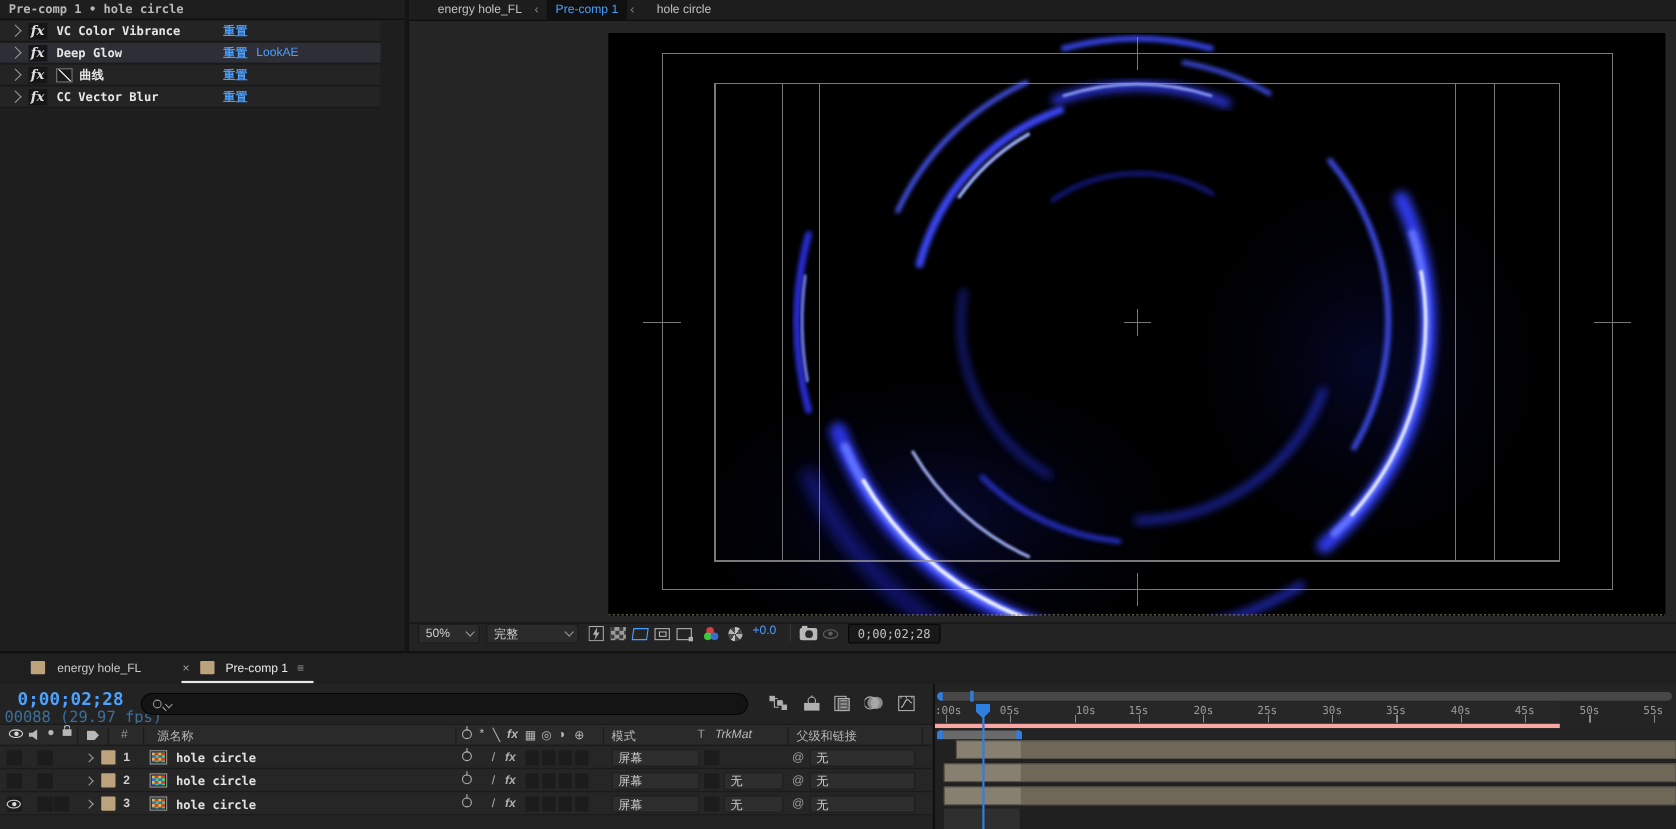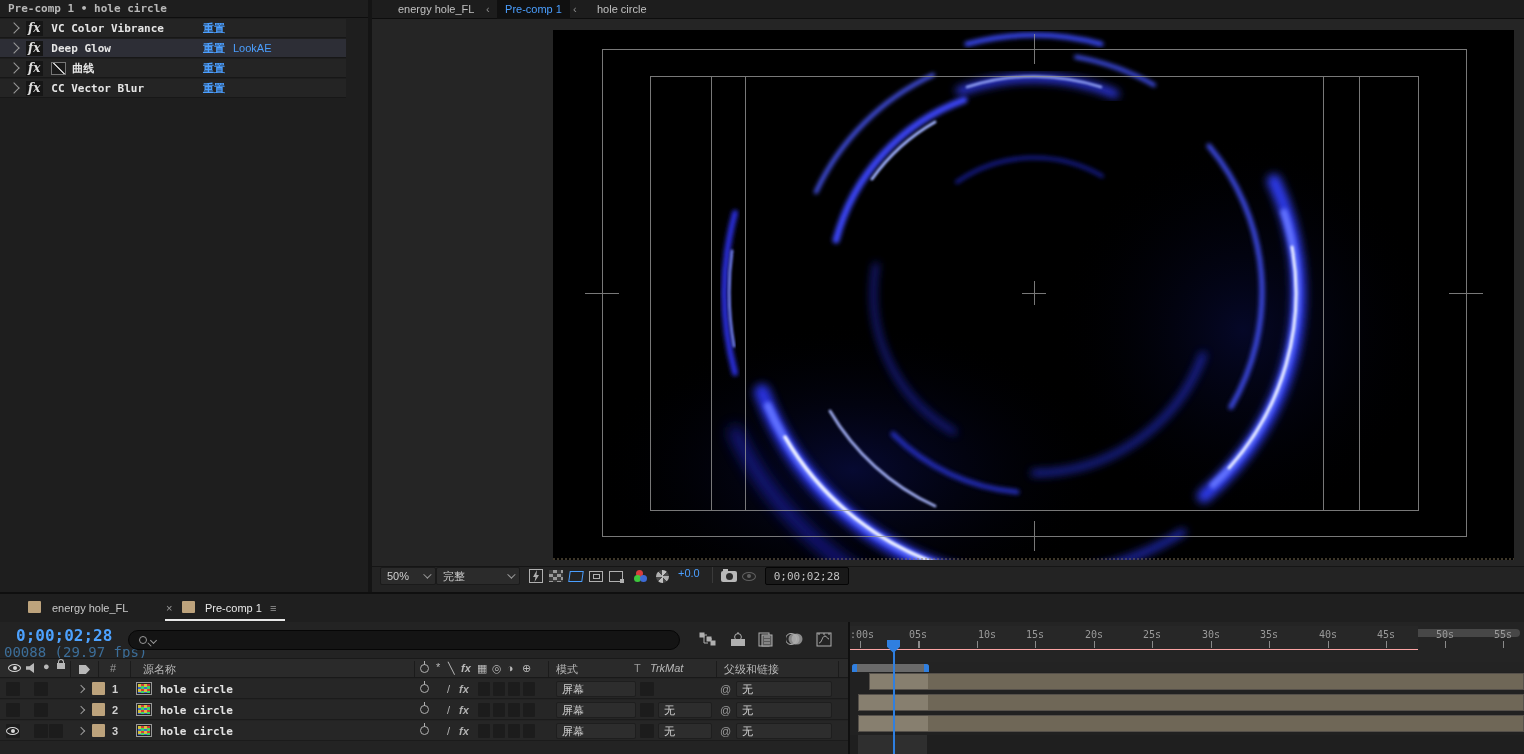--- a/index.html
+++ b/index.html
@@ -105,21 +105,21 @@
   .eye-sm { width:13px; height:8px; border:1px solid #d8d8d8; border-radius:50%; position:relative; display:inline-block; }
   .eye-sm::after { content:""; position:absolute; left:50%; top:50%; width:4px; height:4px; margin:-2px; border-radius:50%; background:#d8d8d8; }
 
   
   #tl-right { left:850px; top:28px; width:674px; height:132px; background:#242424; }
   #tl-rdivider { left:848px; top:28px; width:2px; height:132px; background:#101010; }
   #navigator { left:0; top:6px; width:674px; height:10px; }
   #nav-bar { position:absolute; left:2px; top:1px; width:668px; height:8px; background:#474747; border-radius:4px; }
   #nav-cap { position:absolute; left:2px; top:1px; width:5px; height:8px; background:#2f7fe0; border-radius:4px 0 0 4px; }
   #nav-mark { position:absolute; left:32px; top:0; width:3px; height:10px; background:#2f7fe0; }
-  #ruler { left:0; top:4px; width:568px; height:24px; background:#272727; border-bottom:1px solid #fca5a5; }
+  #ruler { left:0; top:16px; width:568px; height:24px; background:#272727; border-bottom:4px solid #fca5a5; }
   .ruler-lbl { position:absolute; top:3px; transform:translateX(-50%); color:#9a9a9a; font-size:10px;
     font-family:"DejaVu Sans Mono",monospace; }
   #ruler-ticks { position:absolute; left:10px; bottom:1px; width:660px; height:7px;
     background:repeating-linear-gradient(to right, #8a8a8a 0 1px, transparent 1px 58.5px); }
   #workarea-strip { left:0; top:40px; width:674px; height:16px; background:#232323; border-bottom:1px solid #191919; }
   #wa-bar { position:absolute; left:2px; top:2px; width:77px; height:12px; background:#6a6a6a; border-radius:3px; }
   #wa-bar::before,#wa-bar::after { content:""; position:absolute; top:0; width:5px; height:12px; background:#2f7fe0; }
   #wa-bar::before { left:0; border-radius:3px 0 0 3px; } #wa-bar::after { right:0; border-radius:0 3px 3px 0; }
   .cache { position:absolute; bottom:0; height:3px; background:#3fd13f; }
   .bar-row { position:absolute; left:0; width:674px; height:21px; background:#212121; }
@@ -245,21 +245,21 @@
       </g>
       <line x1="0" y1="529" x2="961" y2="529" stroke="#8a7a5c" stroke-width="1" stroke-dasharray="2 2" opacity=".9"></line>
     </svg>
   </div>
 
   <div id="viewer-toolbar" class="abs">
     <div class="dd" style="width:56px; margin-left:8px;">
       <span>50%</span>
         <span class="chev"></span>
     </div>
-    <div class="dd" style="width:84px; ">
+    <div class="dd" style="width:84px; margin-left:6px;">
       <span>完整</span>
         <span class="chev"></span>
     </div>
     <div class="tool-ic" style="margin-left:6px;">
       <svg class="ic-svg" width="14" height="14" viewBox="0 0 14 14">
           <rect x="0.5" y="0.5" width="13" height="13" fill="none" stroke="#b0b0b0"></rect>
           <polygon points="8,1 4,8 6.5,8 5.5,13 10,6 7.5,6" fill="#b0b0b0"></polygon>
         </svg>
     </div>
     <div class="tool-ic">

